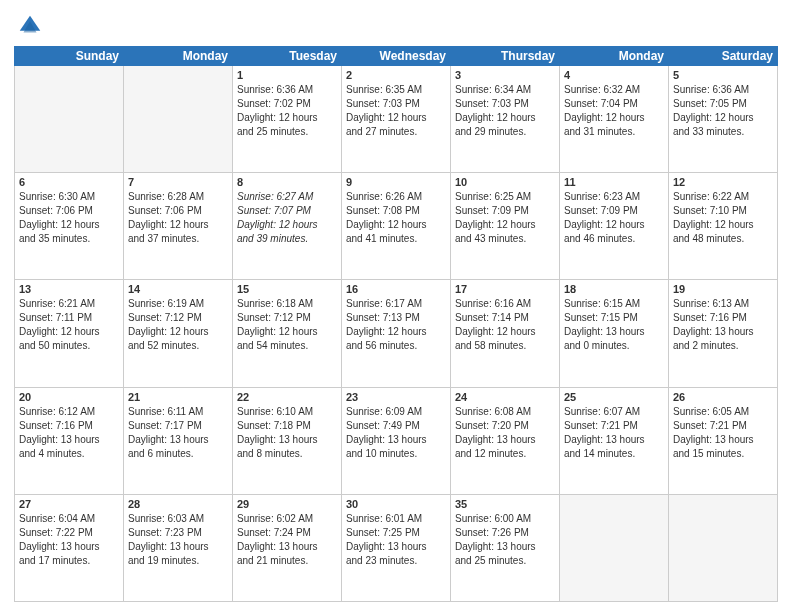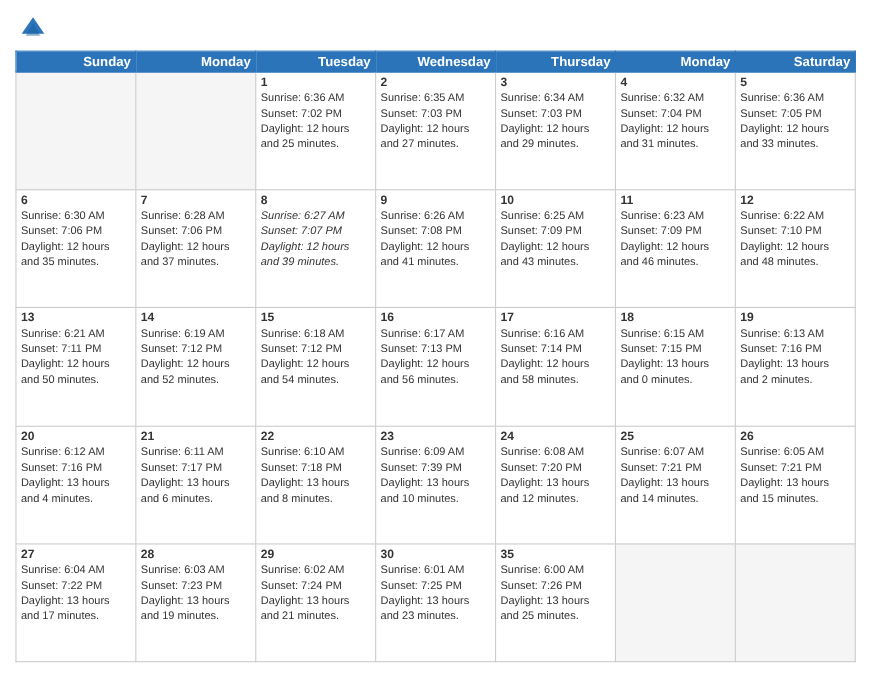--- a/index.html
+++ b/index.html
@@ -295,21 +295,21 @@
           <td>
             <span class="day-number">22</span>
             <div class="day-info" style="white-space: pre-line;">Sunrise: 6:10 AM
 Sunset: 7:18 PM
 Daylight: 13 hours
 and 8 minutes.</div>
           </td>
           <td>
             <span class="day-number">23</span>
             <div class="day-info" style="white-space: pre-line;">Sunrise: 6:09 AM
-Sunset: 7:39 PM
+Sunset: 7:49 PM
 Daylight: 13 hours
 and 10 minutes.</div>
           </td>
           <td>
             <span class="day-number">24</span>
             <div class="day-info" style="white-space: pre-line;">Sunrise: 6:08 AM
 Sunset: 7:20 PM
 Daylight: 13 hours
 and 12 minutes.</div>
           </td>

